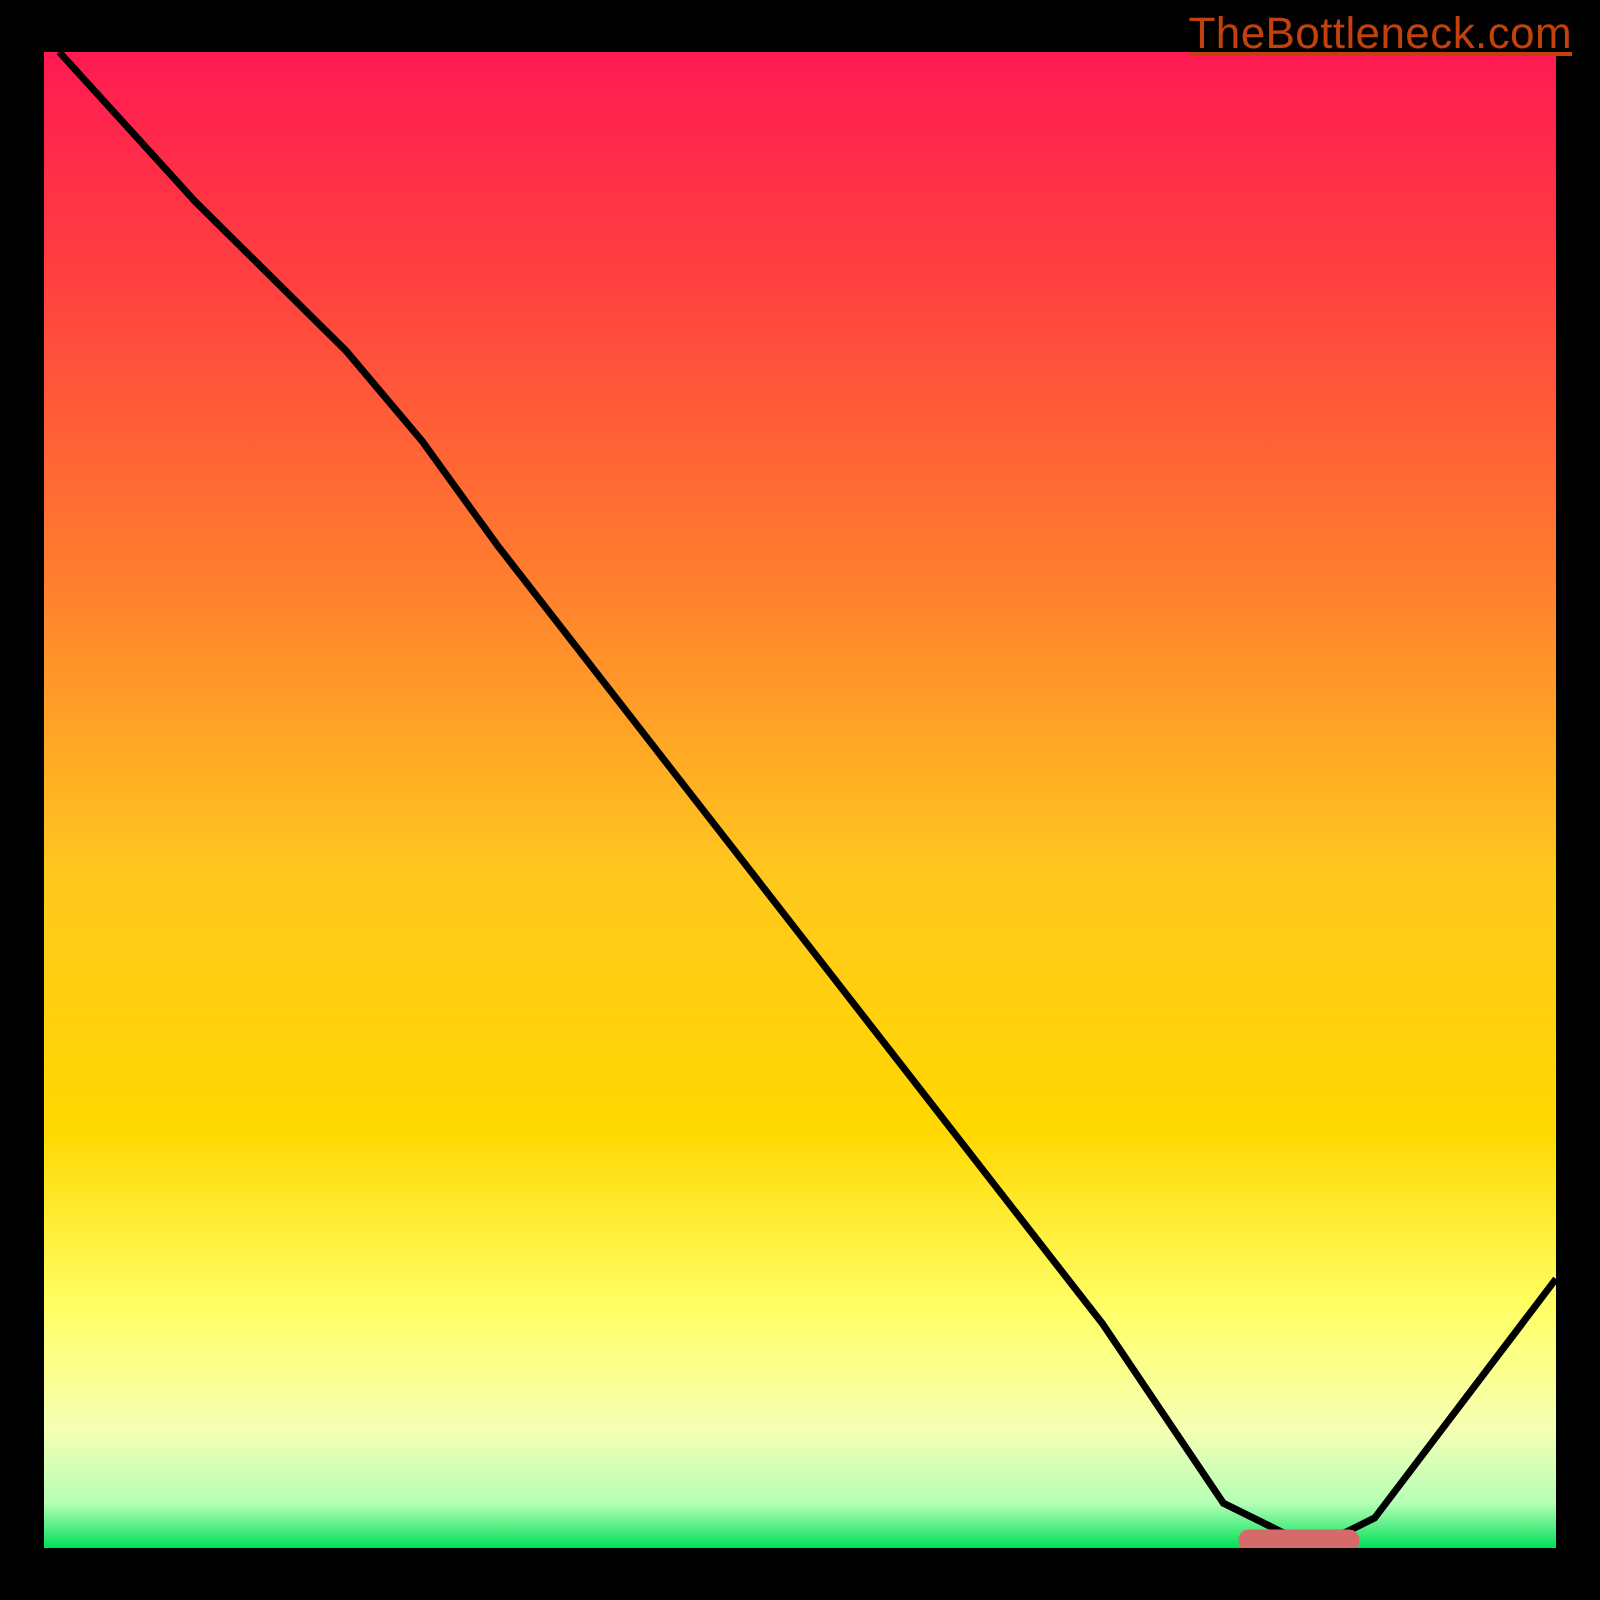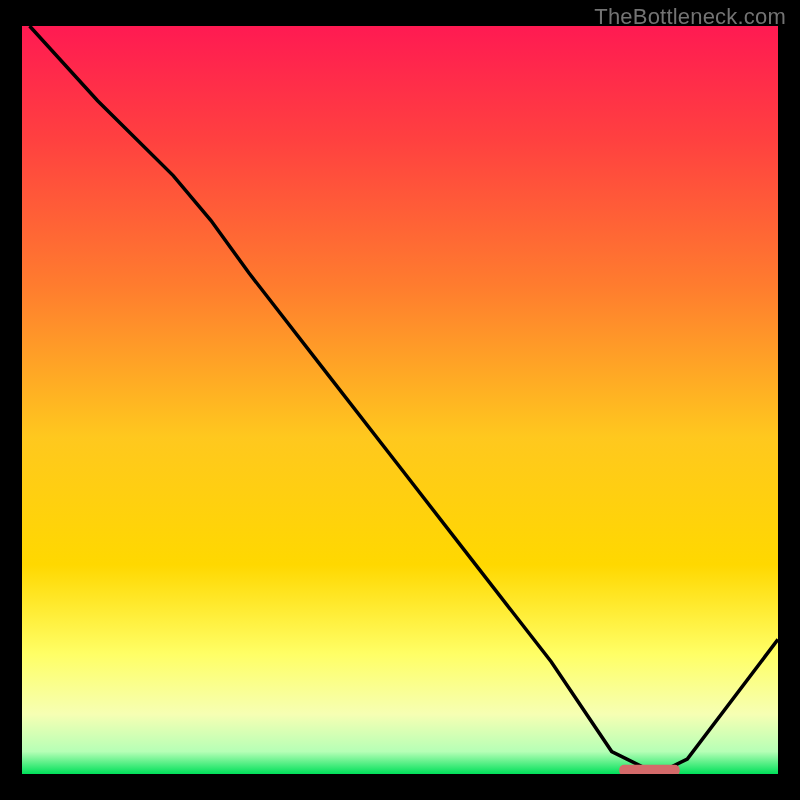--- a/index.html
+++ b/index.html
@@ -8,25 +8,26 @@
     width: 800px;
     height: 800px;
     background: #000;
     position: relative;
     font-family: Arial, Helvetica, sans-serif;
   }
   .watermark {
     position: absolute;
     top: 4px;
     right: 14px;
-    color: #737373;
+    color: #c2410c;
     font-size: 22px;
     font-weight: 500;
     letter-spacing: 0.2px;
     z-index: 10;
+    text-decoration: underline;
   }
   .plot-area {
     position: absolute;
     left: 22px;
     top: 26px;
     width: 756px;
     height: 748px;
     background: #fff;
   }
   .plot-area svg {

